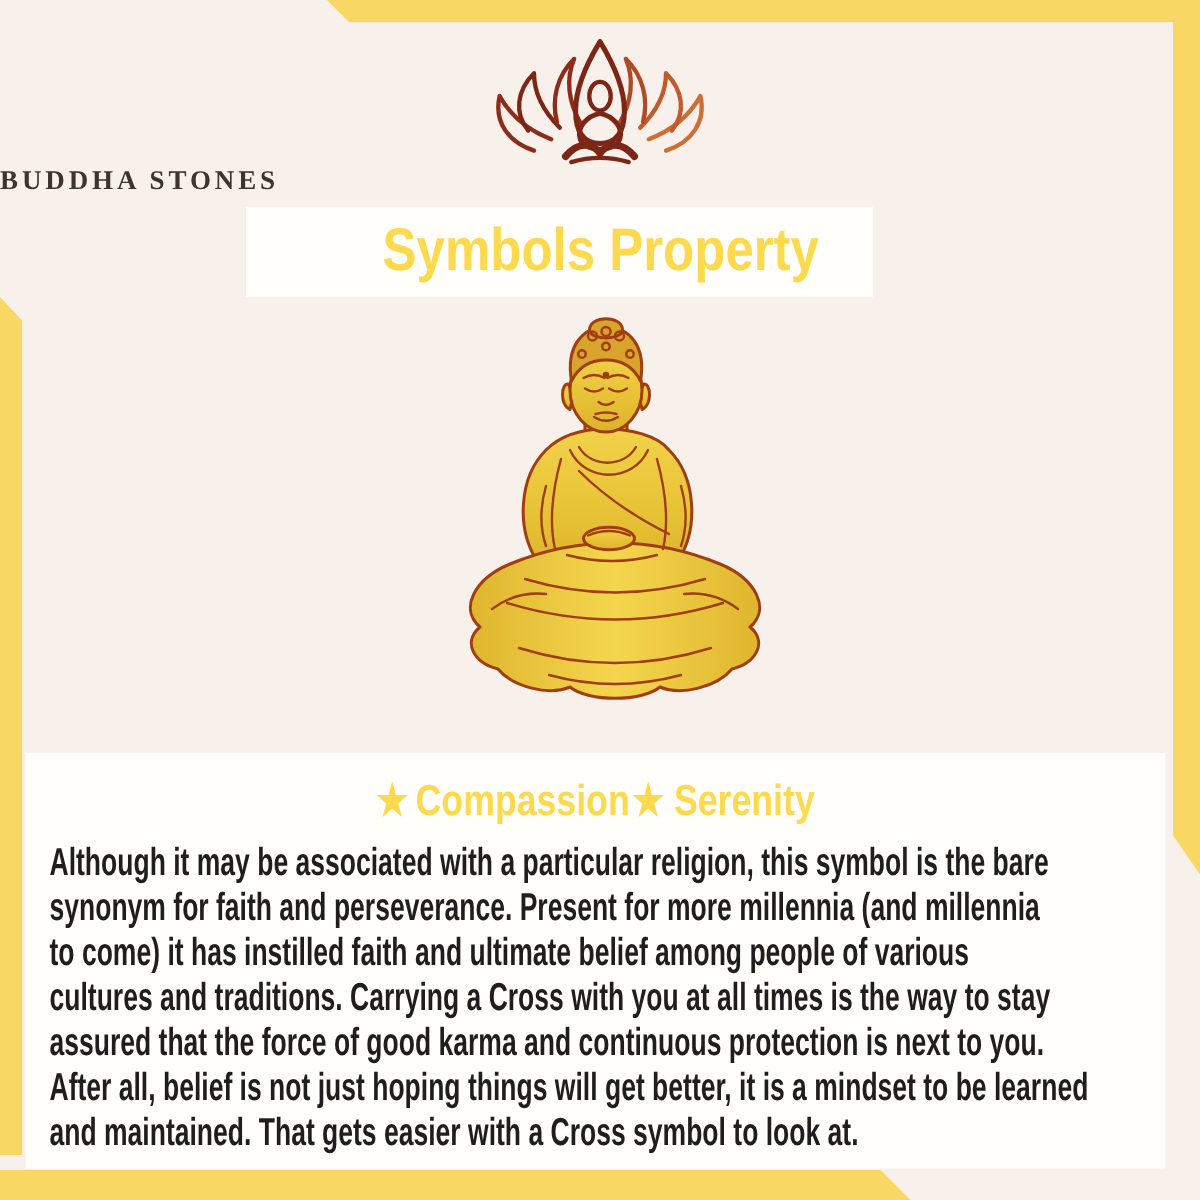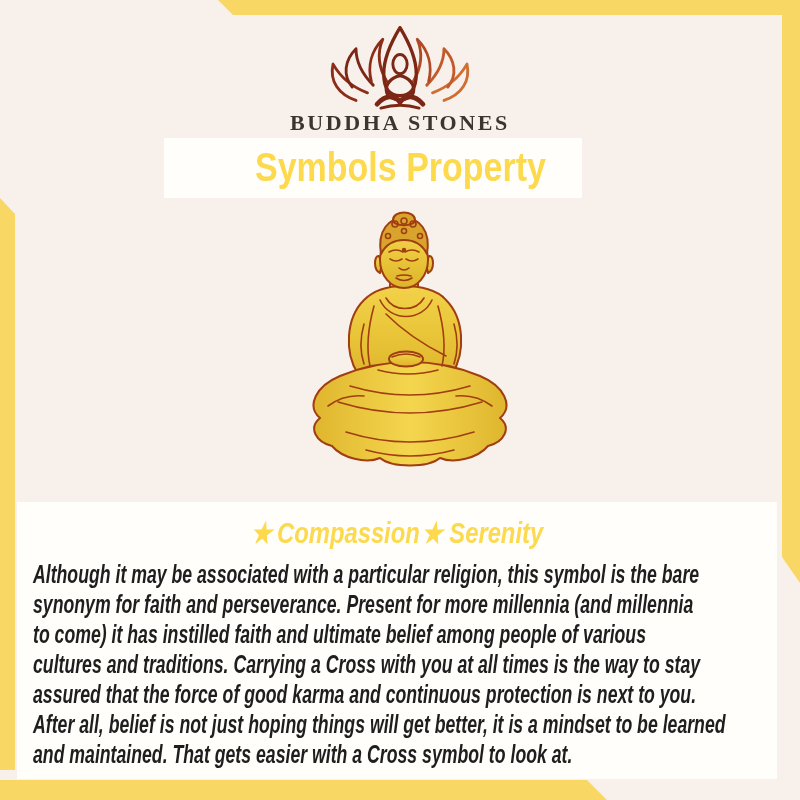--- a/index.html
+++ b/index.html
@@ -12,38 +12,38 @@
   .top-bar{position:absolute;left:0;top:0;width:800px;height:15px;background:#f9d765;
     clip-path:polygon(218px 0,800px 0,800px 15px,233px 15px);}
   .right-bar{position:absolute;left:782px;top:0;width:18px;height:583px;background:#f9d765;
     clip-path:polygon(0 0,100% 0,100% 100%,0 calc(100% - 26px));}
   .left-bar{position:absolute;left:0;top:198px;width:15px;height:572px;background:#f9d765;
     clip-path:polygon(0 0,100% 16px,100% 100%,0 100%);}
   .bottom-bar{position:absolute;left:0;top:780px;width:800px;height:20px;background:#f9d765;
     clip-path:polygon(0 0,587px 0,607px 100%,0 100%);}
   
   .logo{position:absolute;left:320px;top:22px;width:160px;height:88px;}
-  .brand-name{position:absolute;left:0;top:110px;width:800px;text-align:center;
-    font-family:"Liberation Serif", serif;font-size:22px;letter-spacing:2.6px;
+  .brand-name{position:absolute;left:0;top:110px;width:800px;text-align:left;
+    font-family:"Liberation Serif", serif;font-size:18px;letter-spacing:2.6px;
     color:#3b352f;font-weight:600;}
   
   .heading-band{position:absolute;left:164px;top:138px;width:418px;height:60px;background:#fffefa;}
   .page-title{position:absolute;left:0;top:7px;width:473px;text-align:center;
     font-size:40px;font-weight:bold;color:#fcd94d;white-space:nowrap;
     transform:scaleX(0.85);transform-origin:center top;letter-spacing:0px;}
   
   .statue{position:absolute;left:292px;top:206px;width:236px;height:276px;}
   
   .ribbon{position:absolute;left:17px;top:450px;width:231px;height:37px;background:#f8d750;
     clip-path:polygon(0 0,100% 0,calc(100% - 10px) 100%,0 100%);}
   .ribbon-label{position:absolute;left:23px;top:0;height:37px;line-height:37px;
     font-size:27px;font-weight:bold;color:#ffffff;white-space:nowrap;
     transform:scaleX(0.82);transform-origin:left center;letter-spacing:0.5px;}
   
-  .panel{position:absolute;left:17px;top:502px;width:760px;height:277px;background:#fffefa;font-style:italic;}
+  .panel{position:absolute;left:17px;top:502px;width:760px;height:277px;background:#fffefa;}
   .properties-line{position:absolute;left:0;top:14px;width:760px;text-align:center;
     font-size:29px;font-weight:bold;color:#fcd94d;white-space:nowrap;
     transform:scaleX(0.82);transform-origin:center top;}
   .properties-line .star{display:inline-block;margin-right:6px;}
   .properties-line .star2{display:inline-block;margin-left:2px;margin-right:8px;}
   .description{position:absolute;left:16px;top:57px;width:1100px;
     transform:scaleX(0.68);transform-origin:left top;}
   .description .line{font-size:26px;line-height:30px;font-weight:bold;color:#1e1e1e;white-space:nowrap;}
 </style>
 </head>

